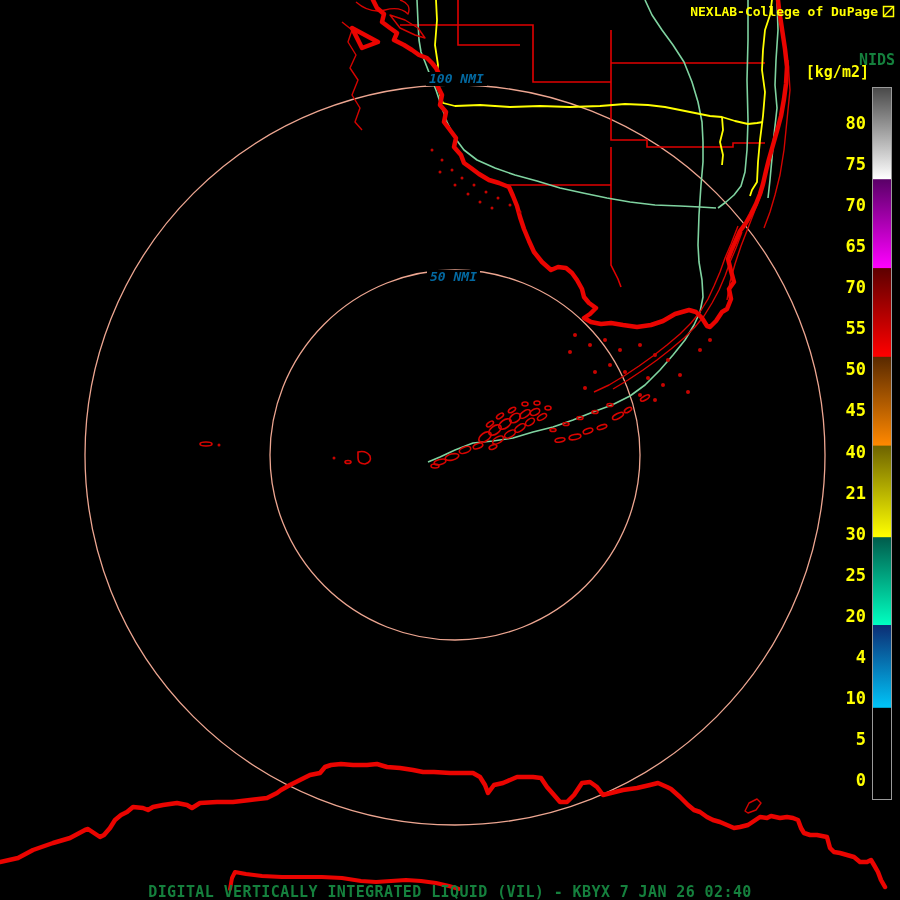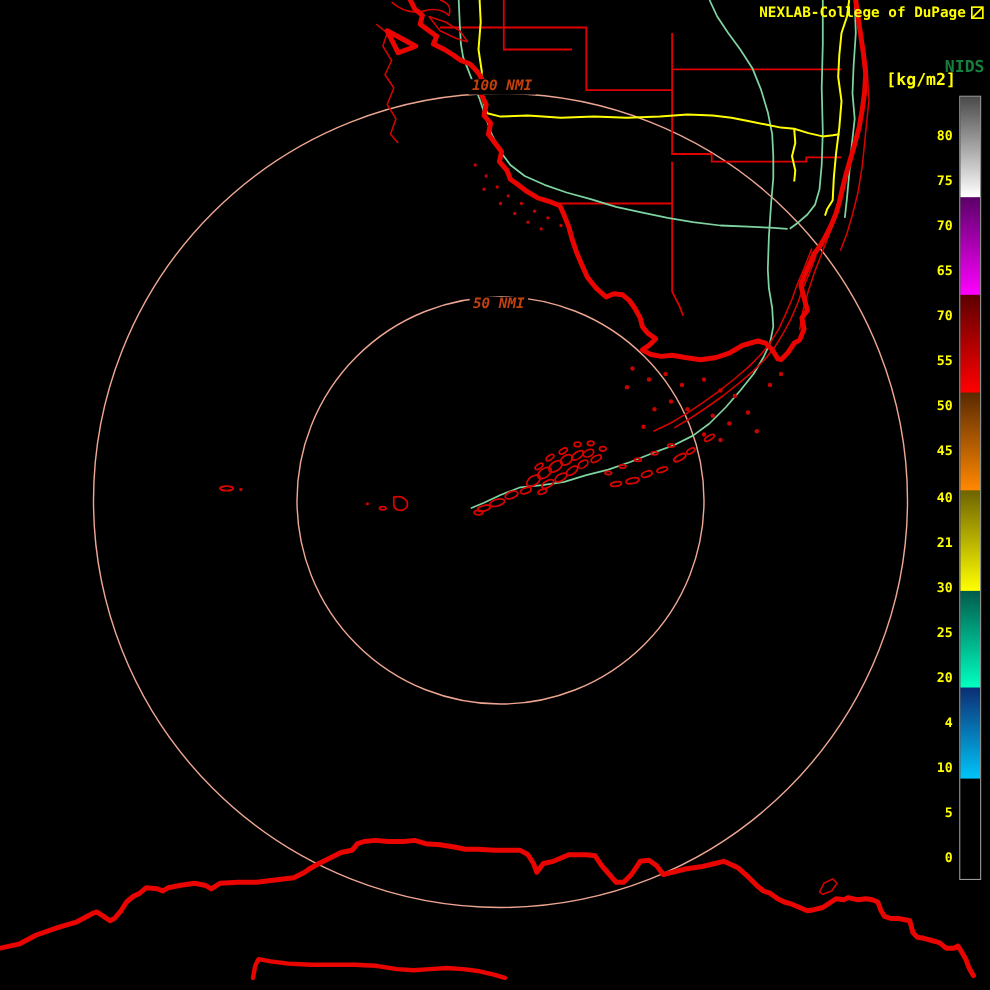--- a/index.html
+++ b/index.html
@@ -17,39 +17,39 @@
   .isl{fill:none;stroke:#d80400;stroke-width:1.6;}
   .spk{fill:#c80400;}
   
   .lbl{position:absolute;white-space:pre;}
   .yellow{color:#ffff00;}
   .white{color:#15803d;}
   #brand{top:4px;right:5px;font-size:13px;font-weight:bold;letter-spacing:0px;display:flex;align-items:center;gap:4px;}
   #nids{top:51px;right:5px;font-size:15px;font-weight:bold;}
   #units{top:63px;right:31px;font-size:15px;font-weight:bold;}
   #footer{top:883px;left:0;right:0;text-align:center;font-size:15px;font-weight:bold;letter-spacing:0.4px;}
-  .ringlbl{position:absolute;font-size:13px;font-weight:bold;font-style:italic;color:#c2410c;
+  .ringlbl{position:absolute;font-size:13px;font-weight:bold;font-style:italic;color:#0369a1;
            background:#000;padding:0 3px;line-height:14px;}
   #ring100{top:72px;left:426px;}
   #ring50{top:258px;left:427px;margin-top:12px;}
   
   #colorbar{position:absolute;top:87px;left:872px;width:20px;height:713px;
     border:1px solid #9a9a9a;box-sizing:border-box;
     background:linear-gradient(to bottom,
       #4a4a4a 0%, #ffffff 12.76%,
       #5a0068 12.9%, #ff00ff 25.25%,
       #5e0000 25.4%, #ff0000 37.73%,
       #5a2a00 37.9%, #ff8800 50.21%,
       #6f6400 50.4%, #ffff00 63.11%,
       #005c4c 63.25%, #00ffc0 75.46%,
       #0c2e74 75.6%, #00c4f8 87.1%,
       #000000 87.25%, #000000 100%);}
   #ticks{position:absolute;top:115px;left:820px;width:46px;height:673px;
     display:flex;flex-direction:column;justify-content:space-between;align-items:flex-end;
-    font-size:12px;font-weight:bold;color:#ffff00;line-height:16px;gap:20px;}
+    font-size:17px;font-weight:bold;color:#ffff00;line-height:16px;gap:20px;}
   .logoicon{display:inline-block;}
 </style>
 </head>
 <body>
 
 <div id="stage">
 
   <svg id="map" width="900" height="900" viewBox="0 0 900 900">
 
     <g>
@@ -207,14 +207,15 @@
     <span>20</span>
     <span>4</span>
     <span>10</span>
     <span>5</span>
     <span>0</span>
   </div>
 
   <div class="ringlbl" id="ring100">100 NMI</div>
   <div class="ringlbl" id="ring50">50 NMI</div>
 
+  <div class="lbl white" id="footer">DIGITAL VERTICALLY INTEGRATED LIQUID (VIL) - KBYX 7 JAN 26 02:40</div>
 
 </div>
 
 </body></html>

